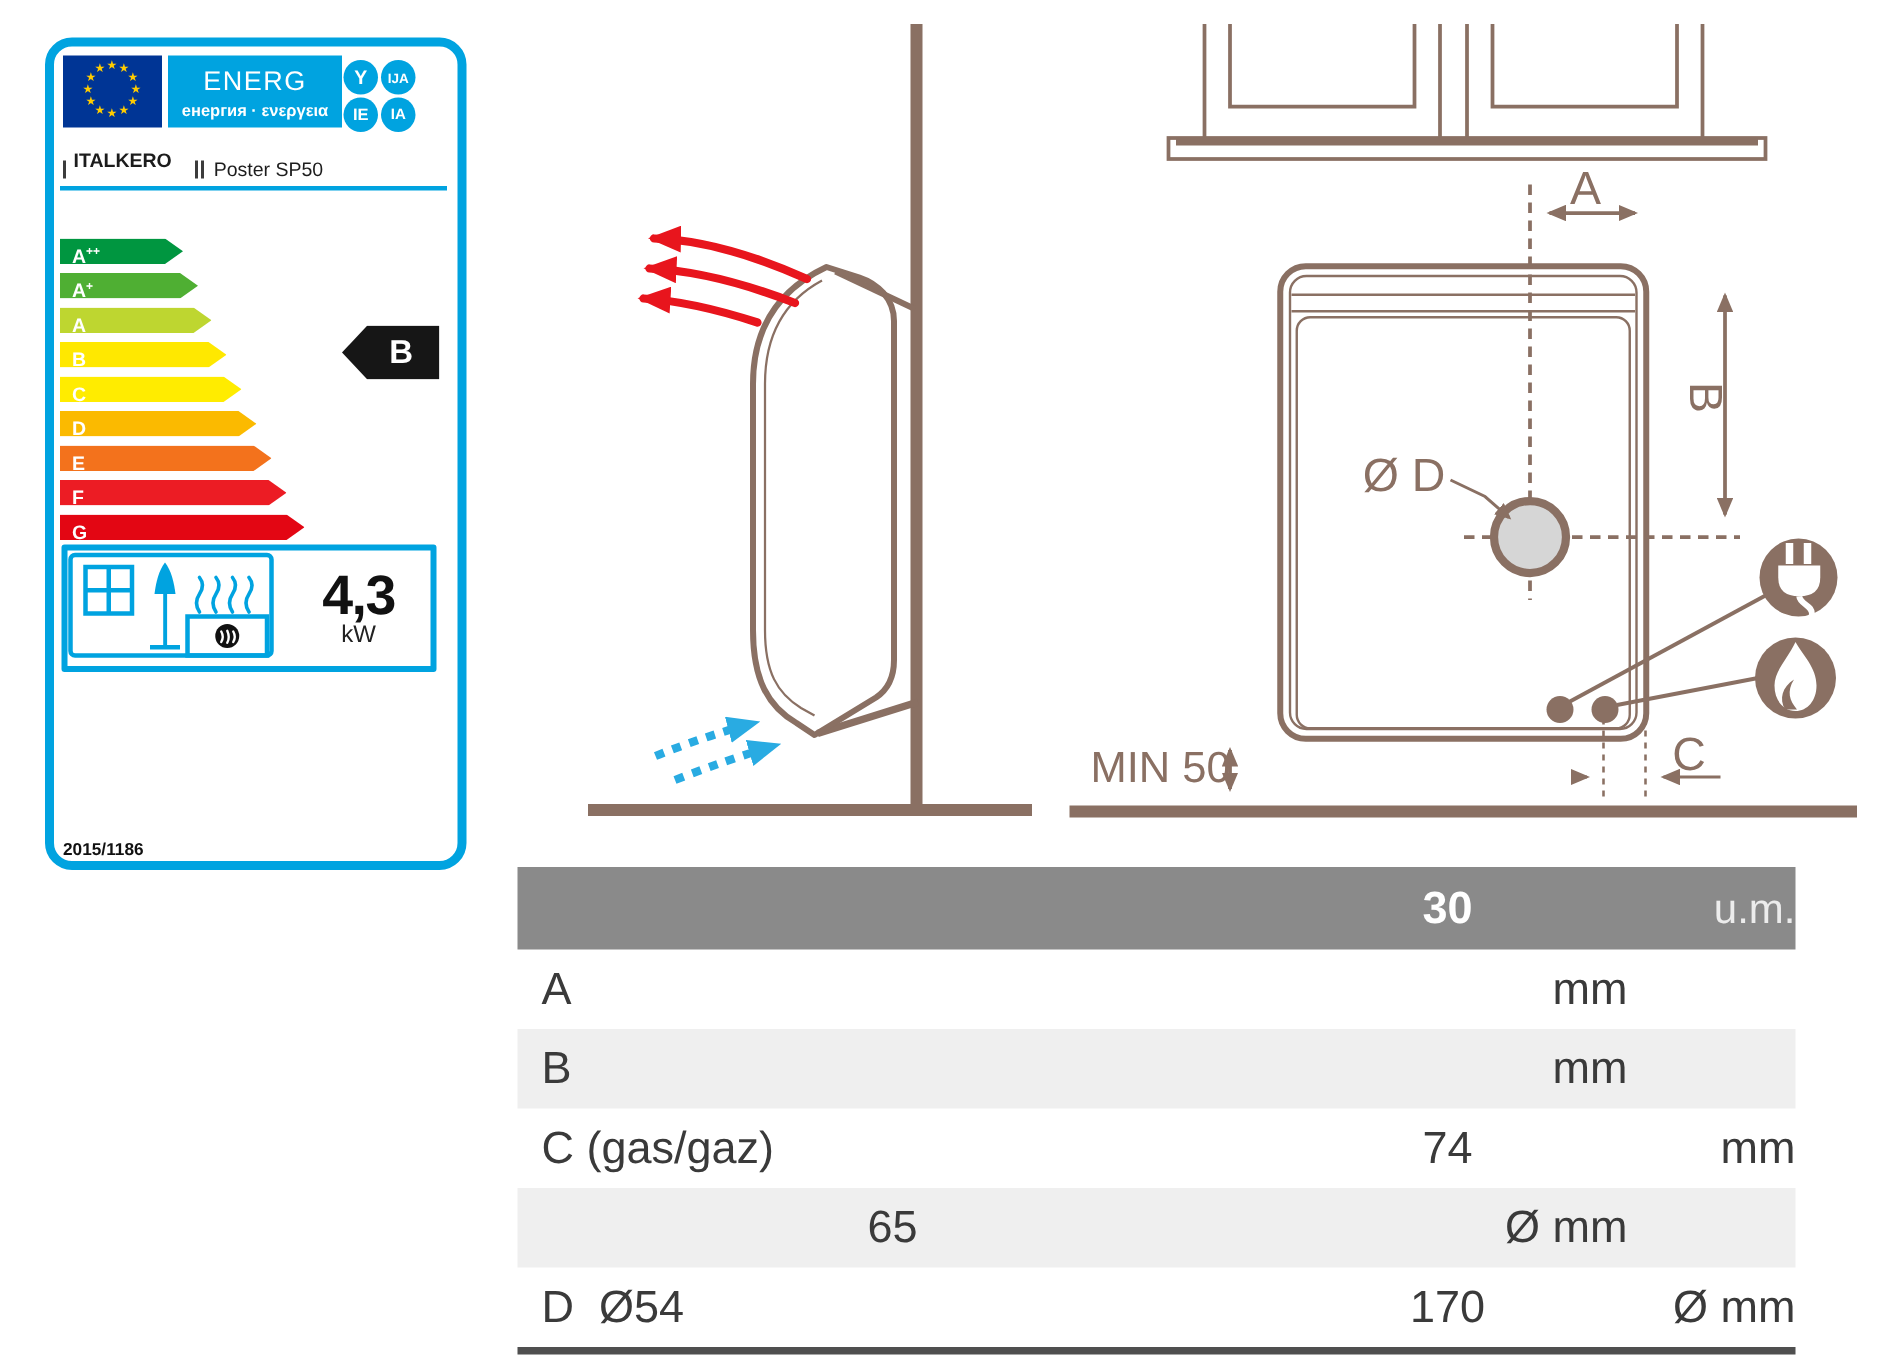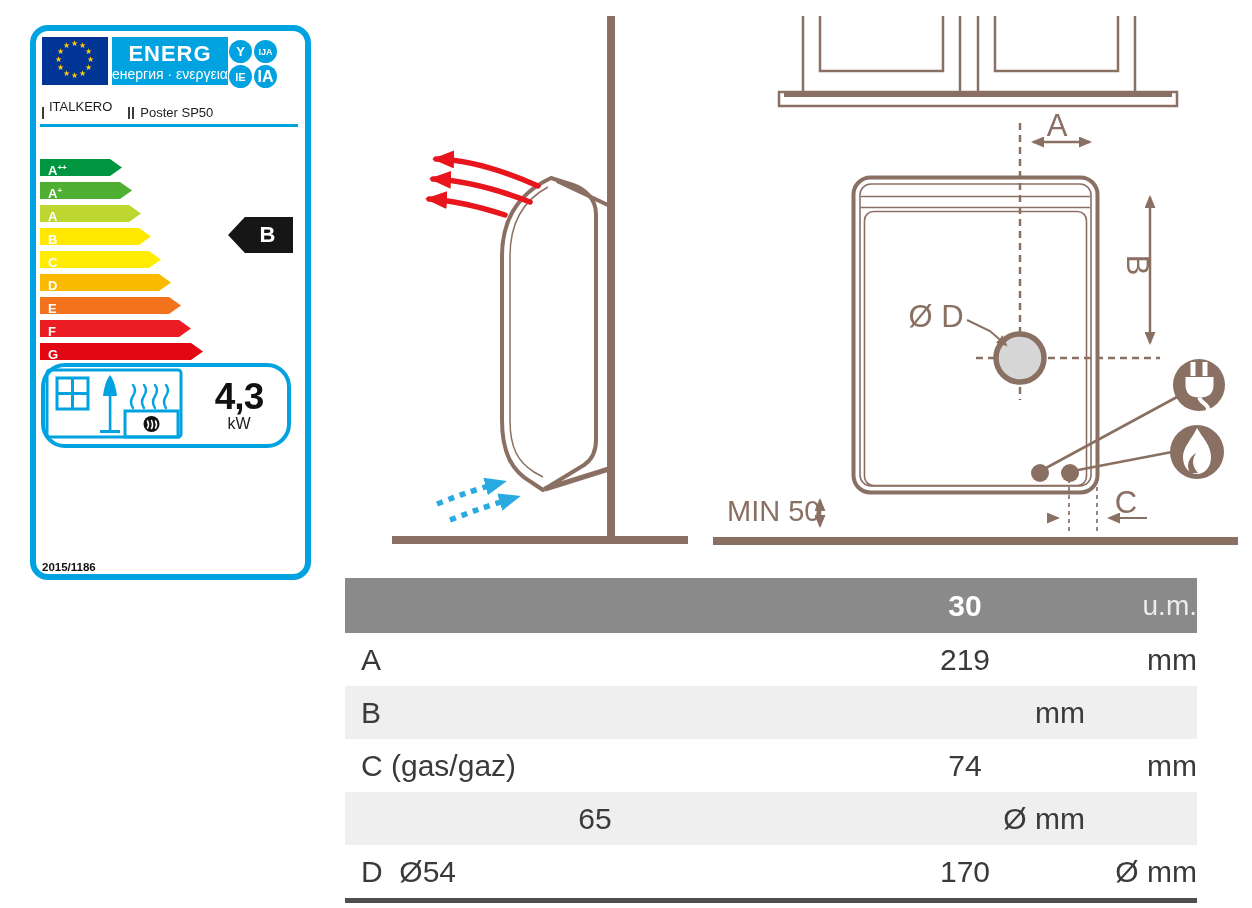--- a/index.html
+++ b/index.html
@@ -12,42 +12,42 @@
   .dimtext{fill:var(--brown,#8a7063);font-family:"Liberation Sans",sans-serif;}
 
   
   .elabel{position:absolute;left:30px;top:25px;width:281px;height:555px;
           box-sizing:border-box;border:6px solid var(--accent,#00a3e0);
           border-radius:18px;background:#fff;}
   .euflag{position:absolute;left:6px;top:6px;width:66px;height:48px;background:var(--eu,#003595);}
   .euflag .star{position:absolute;color:var(--star,#ffcc00);font-size:8px;line-height:8px;}
   .energbox{position:absolute;left:76px;top:6px;width:116px;height:48px;
             background:var(--accent,#00a3e0);color:#fff;text-align:center;}
-  .energbox .big{font-size:22px;font-weight:bold;letter-spacing:1px;line-height:30px;margin-top:2px;}
-  .energbox .small{font-size:14px;line-height:10px;}
+  .energbox .big{font-size:18px;font-weight:normal;letter-spacing:1px;line-height:30px;margin-top:2px;}
+  .energbox .small{font-size:11px;line-height:10px;font-weight:bold;}
   .lcircles{position:absolute;left:193px;top:9px;width:50px;height:48px;
             display:grid;grid-template-columns:23px 23px;grid-gap:2px;}
   .lcircle{width:23px;height:23px;border-radius:50%;background:var(--accent,#00a3e0);
            color:#fff;font-weight:bold;display:flex;align-items:center;justify-content:center;}
   .brandrow{position:absolute;left:6px;top:74px;width:256px;height:15px;
             display:flex;align-items:center;font-size:13px;color:#1c1c1c;}
   .mark{display:inline-block;width:2px;height:12px;background:#3c3c3c;margin-right:2px;}
-  .brandrow .supplier{font-weight:normal;margin:0 16px 13px 3px;}
+  .brandrow .supplier{font-weight:bold;margin:0 16px 13px 3px;}
   .brandrow .model{margin-left:4px;}
   .rule{position:absolute;left:4px;top:93px;width:258px;height:3px;background:var(--accent,#00a3e0);}
   .ebar{position:absolute;left:4px;height:17px;color:#fff;font-weight:bold;font-size:13px;
         line-height:17px;padding-left:8px;box-sizing:border-box;
         clip-path:polygon(0 0,calc(100% - 12px) 0,100% 50%,calc(100% - 12px) 100%,0 100%);}
   .ebar sup{font-size:8px;}
   .indicator{position:absolute;left:192px;top:186px;width:65px;height:36px;
              background:var(--ink,#161616);color:#fff;font-weight:bold;font-size:22px;
              display:flex;align-items:center;justify-content:center;padding-left:14px;box-sizing:border-box;
              clip-path:polygon(0 50%,26% 0,100% 0,100% 100%,26% 100%);}
   .pictobox{position:absolute;left:5px;top:332px;width:250px;height:85px;box-sizing:border-box;
-            border:4px solid var(--accent,#00a3e0);border-radius:24px;}
+            border:4px solid var(--accent,#00a3e0);border-radius:2px;}
   .kwblock{position:absolute;left:150px;top:11px;width:88px;text-align:center;color:#111;}
   .kwblock .val{font-size:37px;font-weight:bold;line-height:38px;letter-spacing:-1px;}
   .kwblock .unit{font-size:16px;color:#222;line-height:15px;}
   .langs{position:absolute;left:6px;top:514px;width:257px;font-size:7.6px;font-weight:bold;color:#111;}
   .regnum{position:absolute;left:6px;top:530px;font-size:11.5px;font-weight:bold;color:#111;}
 
   
   .dimtable{position:absolute;left:345px;top:578px;width:852px;font-size:30px;color:#3a3a3a;}
   .thead{height:55px;background:#8a8a8a;display:grid;grid-template-columns:500px 240px 112px;
          align-items:center;}
@@ -84,21 +84,21 @@
         <span class="star" style="left:21px;top:5px">★</span>
     </div>
     <div class="energbox">
       <div class="big">ENERG</div>
       <div class="small">енергия · ενεργεια</div>
     </div>
     <div class="lcircles">
       <div class="lcircle" style="font-size:13px">Y</div>
       <div class="lcircle" style="font-size:9px">IJA</div>
       <div class="lcircle" style="font-size:11px">IE</div>
-      <div class="lcircle" style="font-size:16px">IA</div>
+      <div class="lcircle" style="font-size:10px">IA</div>
     </div>
     <div class="brandrow">
       <i class="mark"></i>
       <span class="supplier">ITALKERO</span>
       <i class="mark"></i>
         <i class="mark"></i>
       <span class="model">Poster SP50</span>
     </div>
     <div class="rule"></div>
 
@@ -258,21 +258,20 @@
   </svg>
 
   <div class="dimtable">
     <div class="thead">
       <div></div>
       <div class="mcol">30</div>
       <div class="ucol">u.m.</div>
     </div>
     <div class="trow">
       <div class="lbl">A</div>
-      <div class="val">219</div>
       <div class="unt">mm</div>
     </div>
     <div class="trow alt">
       <div class="lbl">B</div>
       <div class="unt">mm</div>
     </div>
     <div class="trow">
       <div class="lbl">C (gas/gaz)</div>
       <div class="val">74</div>
       <div class="unt">mm</div>

